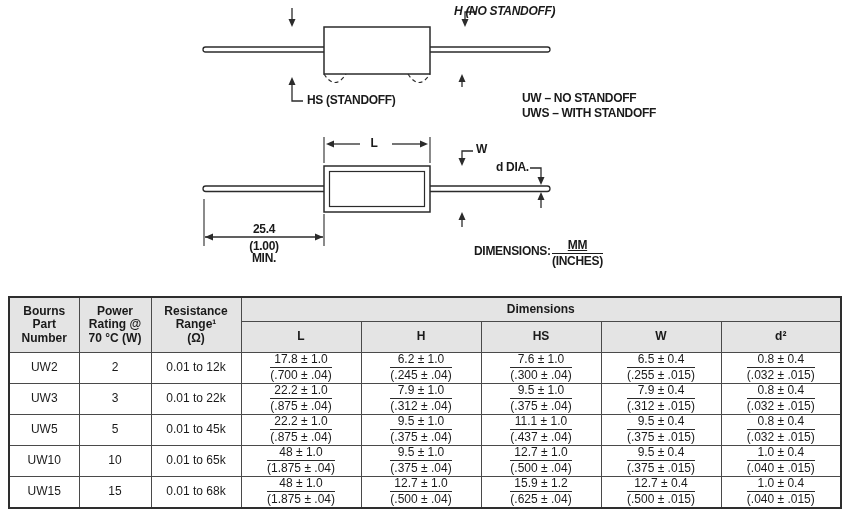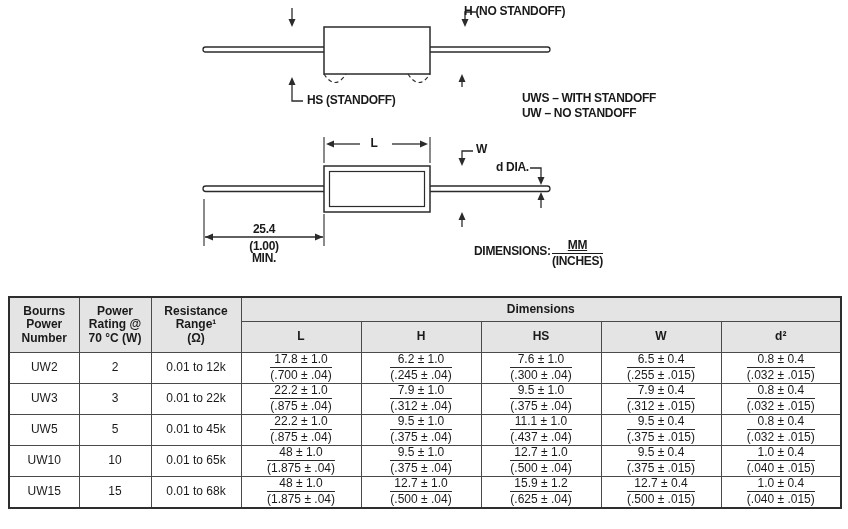--- a/index.html
+++ b/index.html
@@ -102,25 +102,25 @@
         <polygon points="537.5,200 544.5,200 541,192" fill="#2b2b2b" stroke="none"></polygon>
 
         <line x1="204" y1="199" x2="204" y2="246" stroke-width="1.1"></line>
         <line x1="324" y1="214" x2="324" y2="246" stroke-width="1.1"></line>
         <line x1="205" y1="237" x2="323" y2="237" stroke-width="1.3"></line>
         <polygon points="213,233.5 213,240.5 205,237" fill="#2b2b2b" stroke="none"></polygon>
         <polygon points="315,233.5 315,240.5 323,237" fill="#2b2b2b" stroke="none"></polygon>
       </g>
     </svg>
 
-    <div class="dlabel" style="left:464px;top:5px;">H (NO STANDOFF)</div>
+    <div class="dlabel" style="left:454px;top:5px;font-style:italic;">H (NO STANDOFF)</div>
     <div class="dlabel" style="left:307px;top:94px;">HS (STANDOFF)</div>
     <div class="dlabel" style="left:522px;top:91px;">
+      <span class="note-line">UW – NO STANDOFF</span>
       <span class="note-line">UWS – WITH STANDOFF</span>
-      <span class="note-line">UW – NO STANDOFF</span>
     </div>
 
     <div class="dlabel center" style="left:364px;top:137px;width:20px;">L</div>
     <div class="dlabel" style="left:476px;top:143px;">W</div>
     <div class="dlabel" style="left:496px;top:161px;">d DIA.</div>
 
     <div class="dlabel center" style="left:234px;top:223px;width:60px;">25.4</div>
     <div class="dlabel center" style="left:234px;top:240px;width:60px;">(1.00)</div>
     <div class="dlabel center" style="left:234px;top:252px;width:60px;">MIN.</div>
 
@@ -140,21 +140,21 @@
         <col style="width:90px">
       <col style="width:120px">
         <col style="width:120px">
         <col style="width:120px">
         <col style="width:120px">
         <col style="width:120px">
     </colgroup>
     <thead>
       <tr class="h-banner">
         <th rowspan="2" class="pre th-left">Bourns
-Power
+Part
 Number</th>
         <th rowspan="2" class="pre">Power
 Rating @
 70 °C (W)</th>
         <th rowspan="2" class="pre">Resistance
 Range¹
 (Ω)</th>
         <th colspan="5">Dimensions</th>
       </tr>
       <tr class="h-sub">

